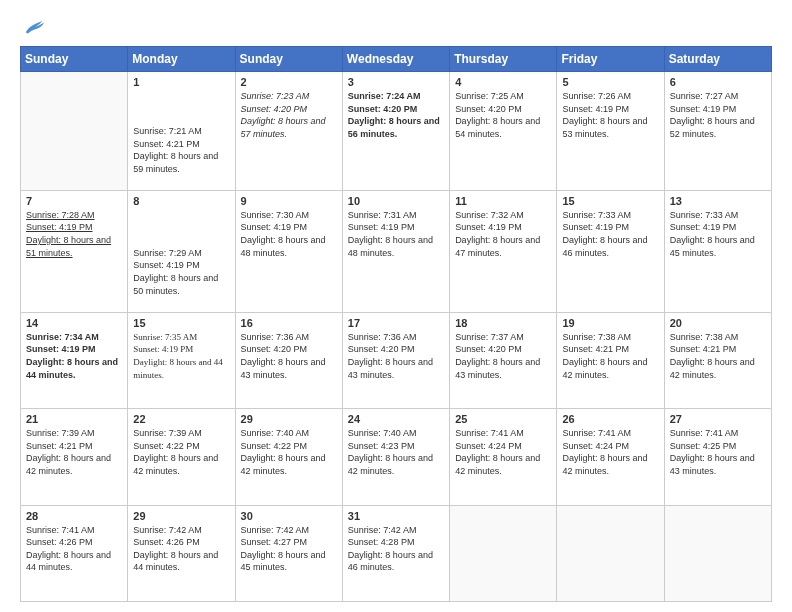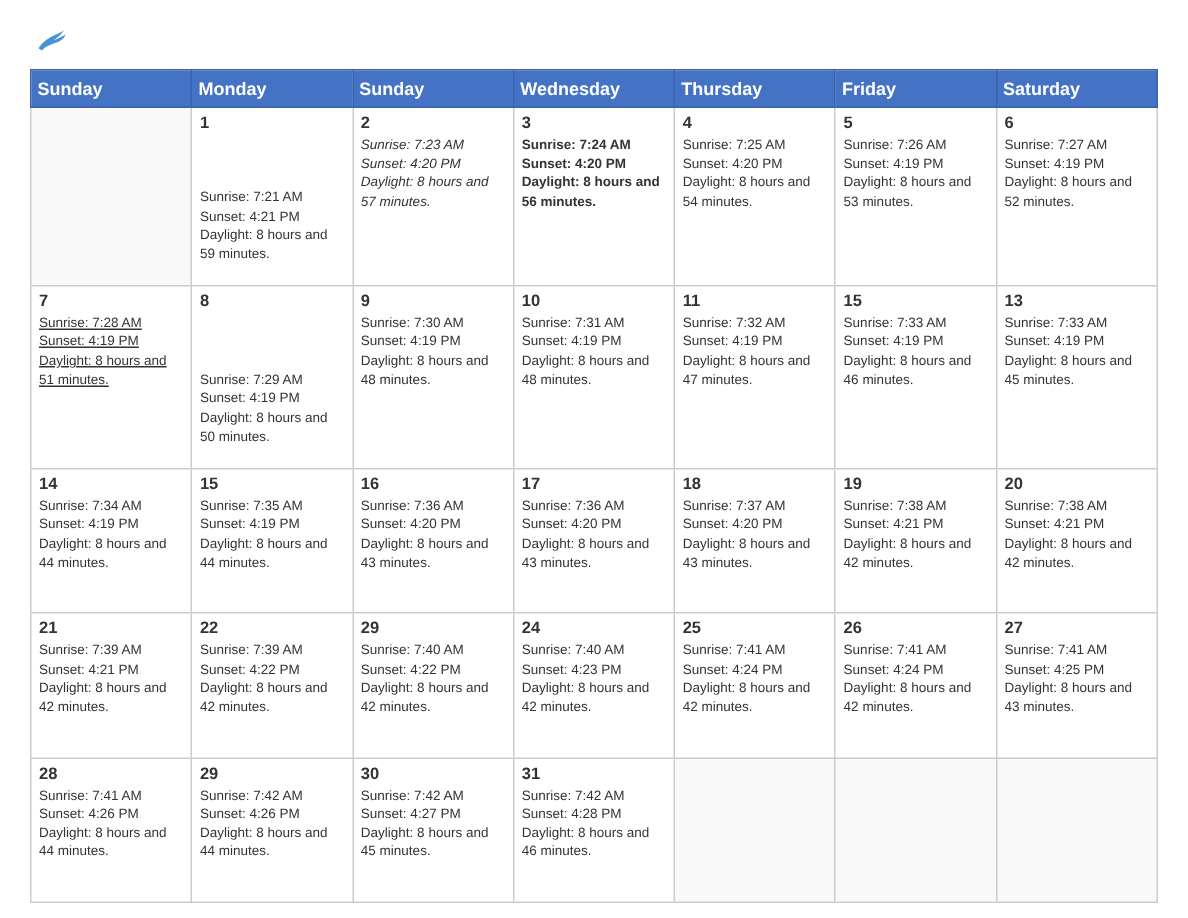--- a/index.html
+++ b/index.html
@@ -212,27 +212,27 @@
           <td>
             <span class="day-num">13</span>
             <div class="day-info" style="white-space: pre-line;">Sunrise: 7:33 AM
 Sunset: 4:19 PM
 Daylight: 8 hours and 45 minutes.</div>
           </td>
         </tr>
         <tr>
           <td>
             <span class="day-num">14</span>
-            <div class="day-info" style="white-space: pre-line;">Sunrise: 7:34 AM
+            <div class="day-info" style="white-space: pre-line; font-weight: bold;">Sunrise: 7:34 AM
 Sunset: 4:19 PM
 Daylight: 8 hours and 44 minutes.</div>
           </td>
           <td>
             <span class="day-num">15</span>
-            <div class="day-info" style="white-space: pre-line;">Sunrise: 7:35 AM
+            <div class="day-info" style="white-space: pre-line; font-family: Liberation Serif, serif;">Sunrise: 7:35 AM
 Sunset: 4:19 PM
 Daylight: 8 hours and 44 minutes.</div>
           </td>
           <td>
             <span class="day-num">16</span>
             <div class="day-info" style="white-space: pre-line;">Sunrise: 7:36 AM
 Sunset: 4:20 PM
 Daylight: 8 hours and 43 minutes.</div>
           </td>
           <td>

